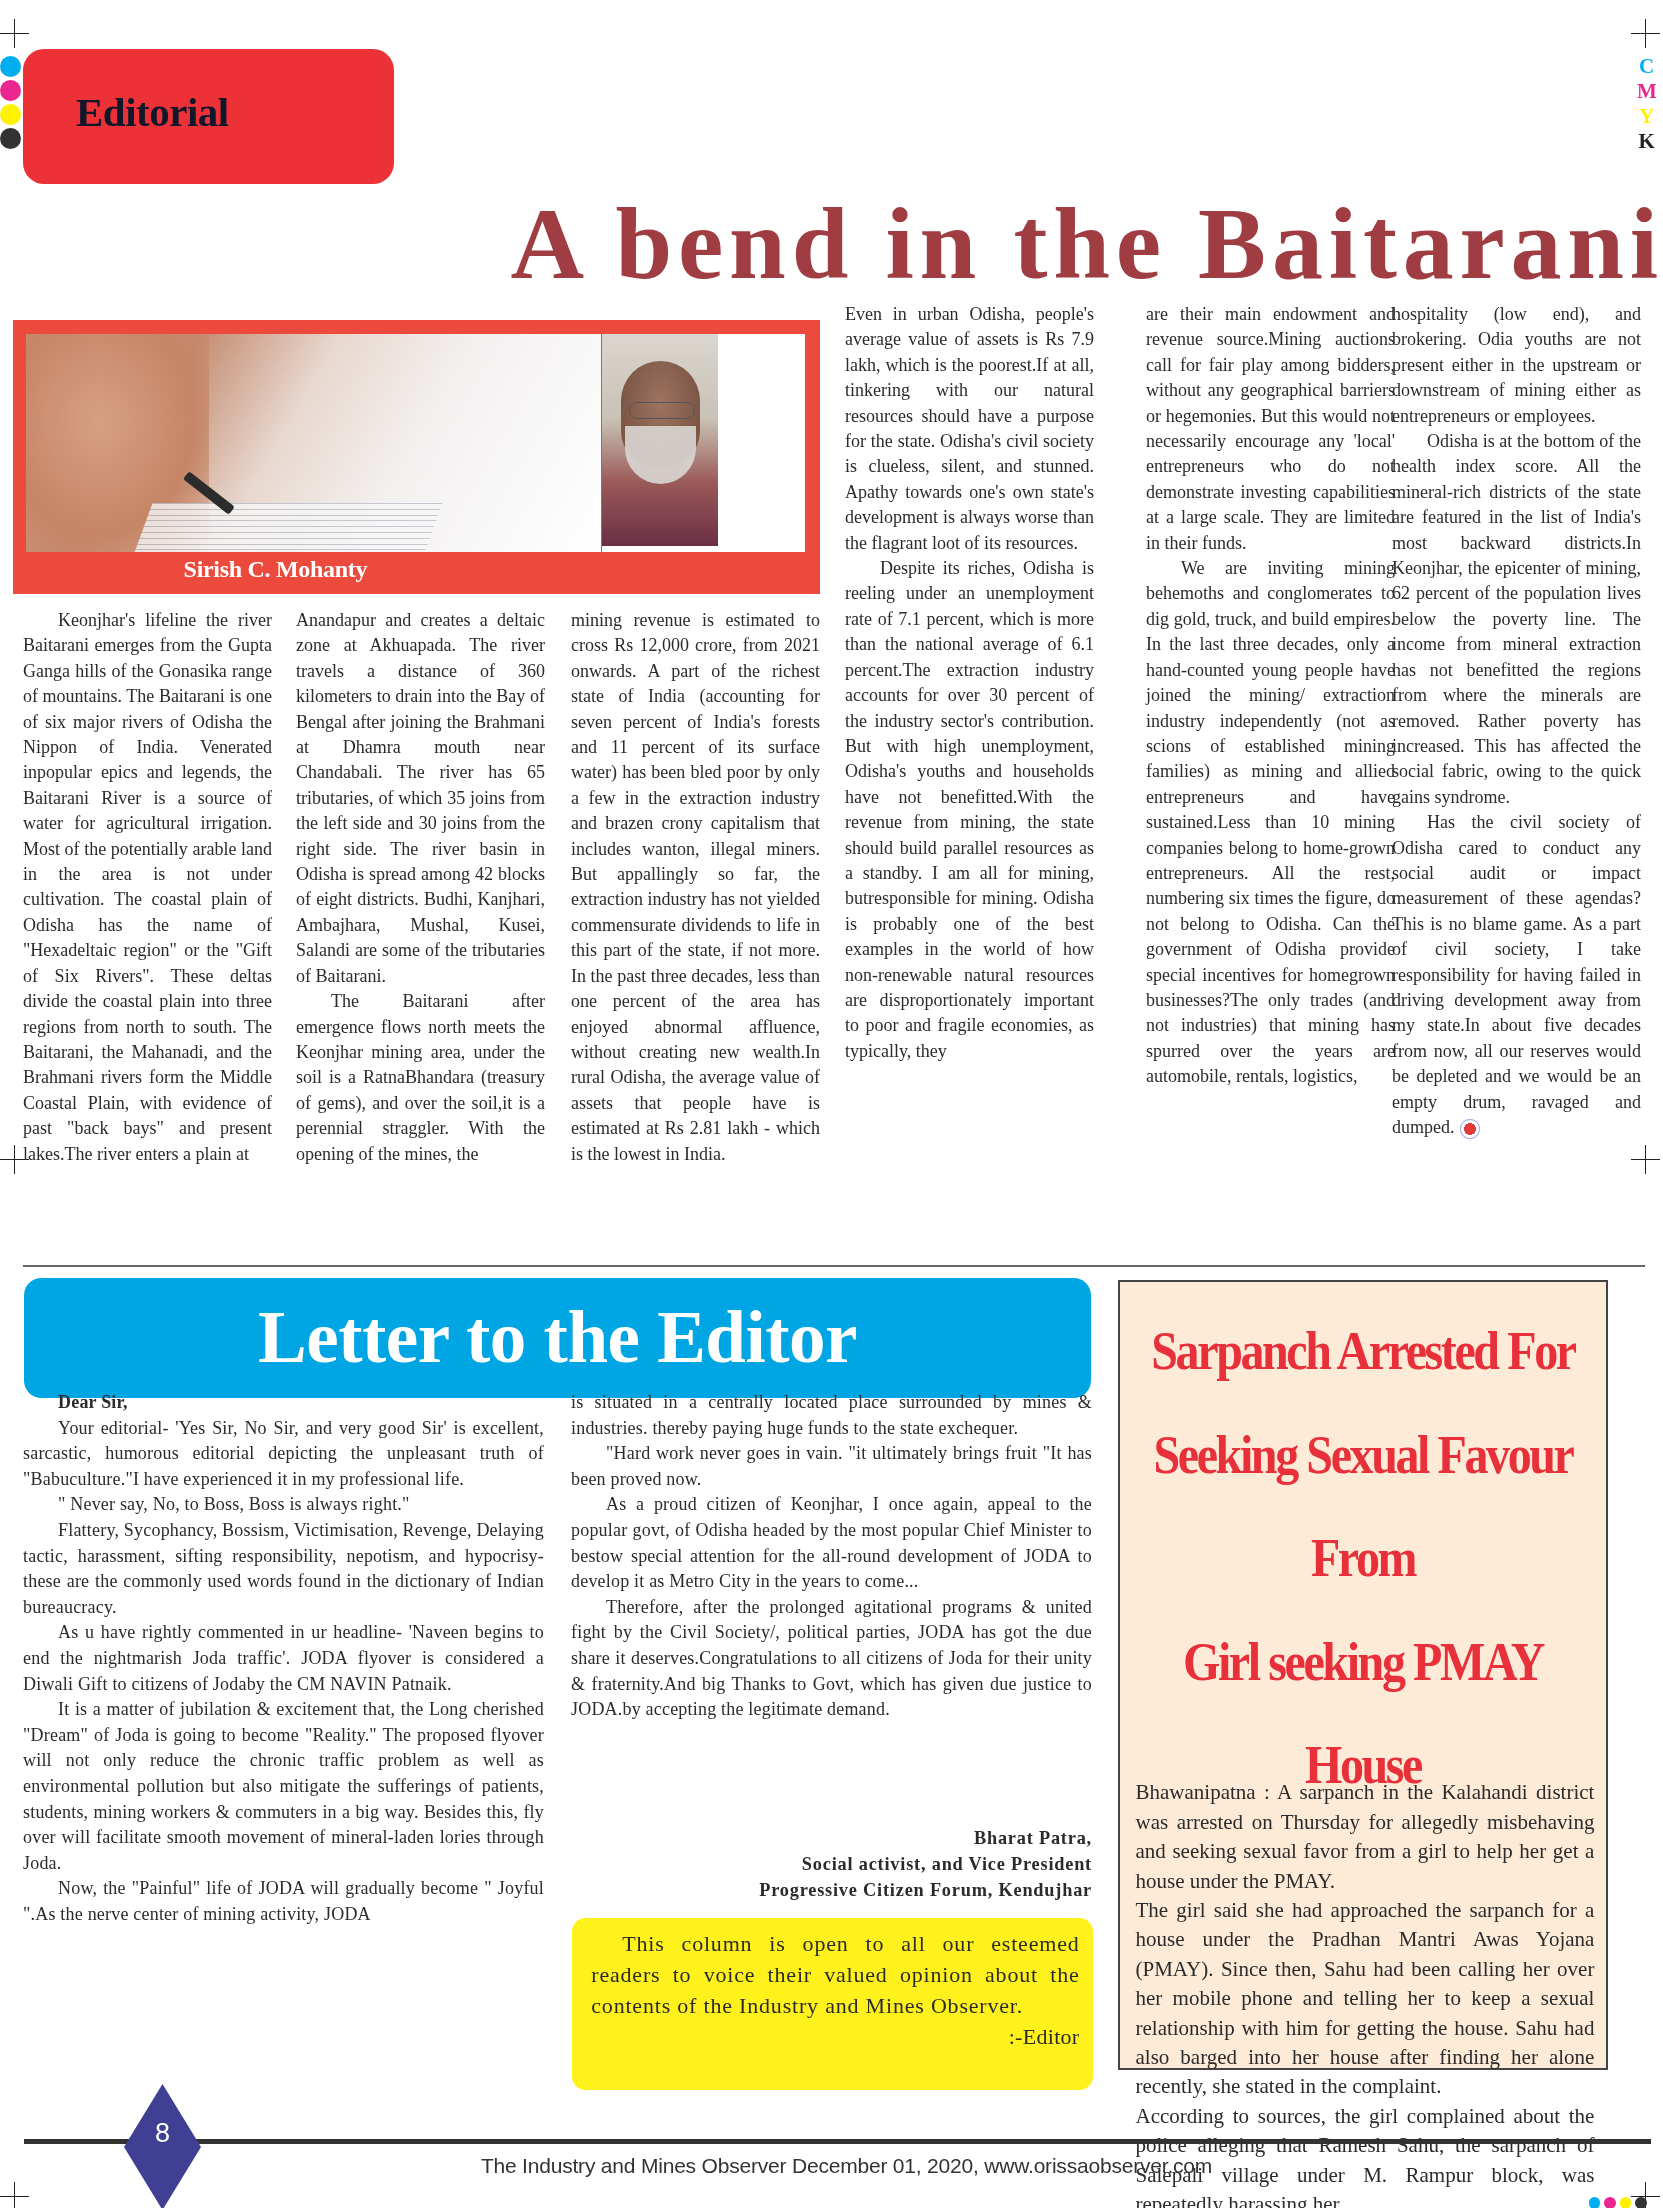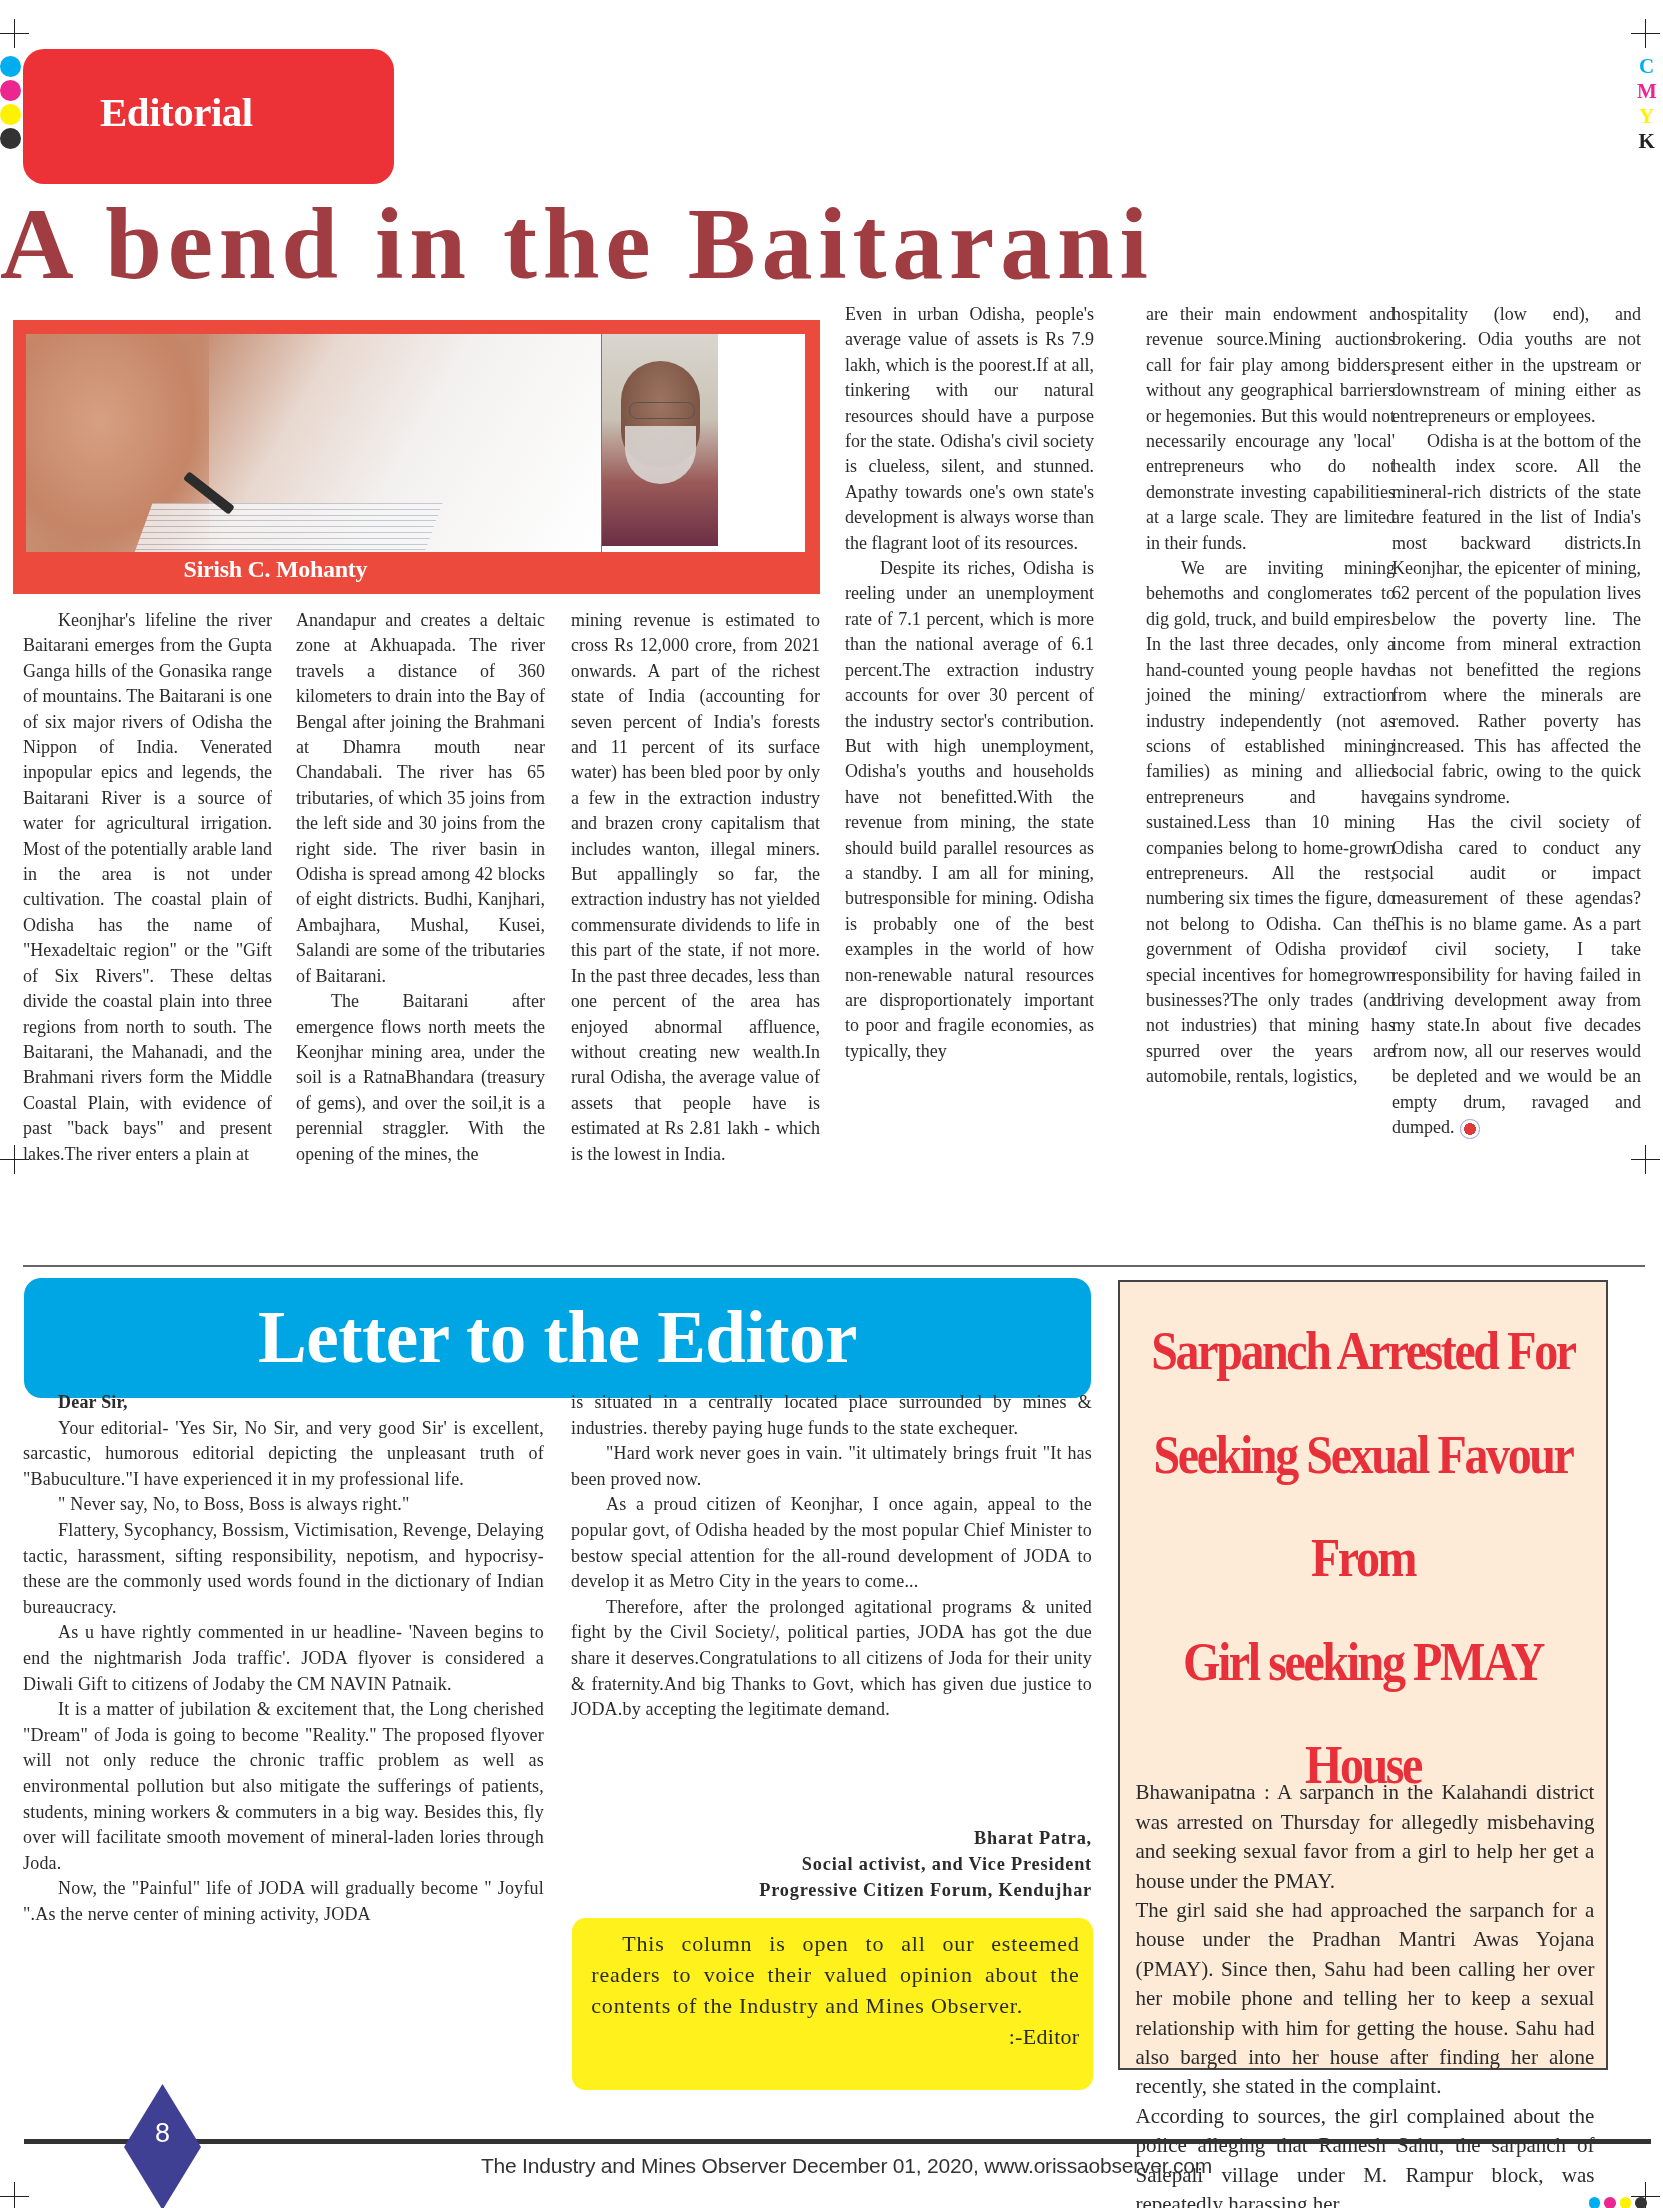--- a/index.html
+++ b/index.html
@@ -11,23 +11,23 @@
   .reg::before, .reg::after { content: ""; position: absolute; background: #222; }
   .reg::before { left: 13.5px; top: 0; width: 1px; height: 29px; }
   .reg::after { top: 13.5px; left: 0; height: 1px; width: 29px; }
 
   .dots { position: absolute; left: 0; top: 56px; width: 21px; }
   .dot { width: 21px; height: 21px; border-radius: 50%; margin-bottom: 2.9px; }
 
   .cmyk { position: absolute; right: 7.7px; top: 54px; font-family: "Liberation Serif", serif; font-weight: bold; font-size: 21px; line-height: 25px; text-align: center; width: 19.3px; }
 
   .editorial-tag { position: absolute; left: 23px; top: 49px; width: 371px; height: 135px; border-radius: 21px; display: flex; align-items: center; }
-  .editorial-tag span { color: #ffffff; font-family: "Liberation Serif", serif; font-weight: bold; font-size: 41px; margin-left: 77px; margin-top: -9.7px; letter-spacing: -0.5px; }
-
-  .main-headline { position: absolute; left: 0; top: 185px; width: 1664px; text-align: left; font-family: "Liberation Serif", "DejaVu Serif", serif; font-weight: bold; font-size: 102px; letter-spacing: 5.8px; }
+  .editorial-tag span { color: #0f172a; font-family: "Liberation Serif", serif; font-weight: bold; font-size: 41px; margin-left: 53px; margin-top: -9.7px; letter-spacing: -0.5px; }
+
+  .main-headline { position: absolute; left: 0; top: 185px; width: 1664px; text-align: right; font-family: "Liberation Serif", "DejaVu Serif", serif; font-weight: bold; font-size: 102px; letter-spacing: 5.8px; }
 
   .photo-band { position: absolute; left: 12.6px; top: 320px; width: 807px; height: 274px; }
   .photo-left { position: absolute; left: 13.5px; top: 13.5px; width: 575px; height: 218px; background: linear-gradient(120deg, #d8a58c 0%, #c48d72 25%, #e8d8cf 45%, #f3f1f0 65%, #ffffff 100%); overflow: hidden; }
   .photo-left .pen { position: absolute; left: 154px; top: 154px; width: 58px; height: 9.7px; background: #2c2c2c; transform: rotate(38deg); border-radius: 2.9px; }
   .photo-left .paper { position: absolute; left: 116px; top: 169px; width: 290px; height: 58px; background: repeating-linear-gradient(0deg, #f6f6f6 0 4.8px, #b9bdc9 4.8px 5.8px); transform: skewX(-20deg); opacity: .8; }
   .photo-left .hand { position: absolute; left: 0; top: 0; width: 183px; height: 218px; background: radial-gradient(ellipse at 40% 40%, #d7a083 0%, #c58566 60%, rgba(200,140,110,0) 100%); }
   .photo-right { position: absolute; left: 589px; top: 13.5px; width: 203px; height: 218px; background: #ffffff; }
   .portrait { position: absolute; left: 0; top: 0; width: 116px; height: 212px; background: linear-gradient(180deg, #dad6cf 0%, #c9c2b5 40%, #9a5a58 70%, #6b2f45 100%); overflow: hidden; }
   .portrait .face { position: absolute; left: 19.3px; top: 27px; width: 79px; height: 106px; border-radius: 41px 41px 37px 37px; background: radial-gradient(ellipse at 50% 40%, #9d7461 0%, #7d5646 70%); }
   .portrait .beard { position: absolute; left: 23px; top: 92px; width: 71px; height: 58px; border-radius: 0 0 39px 39px; background: #d9d6d3; opacity: .9; }

